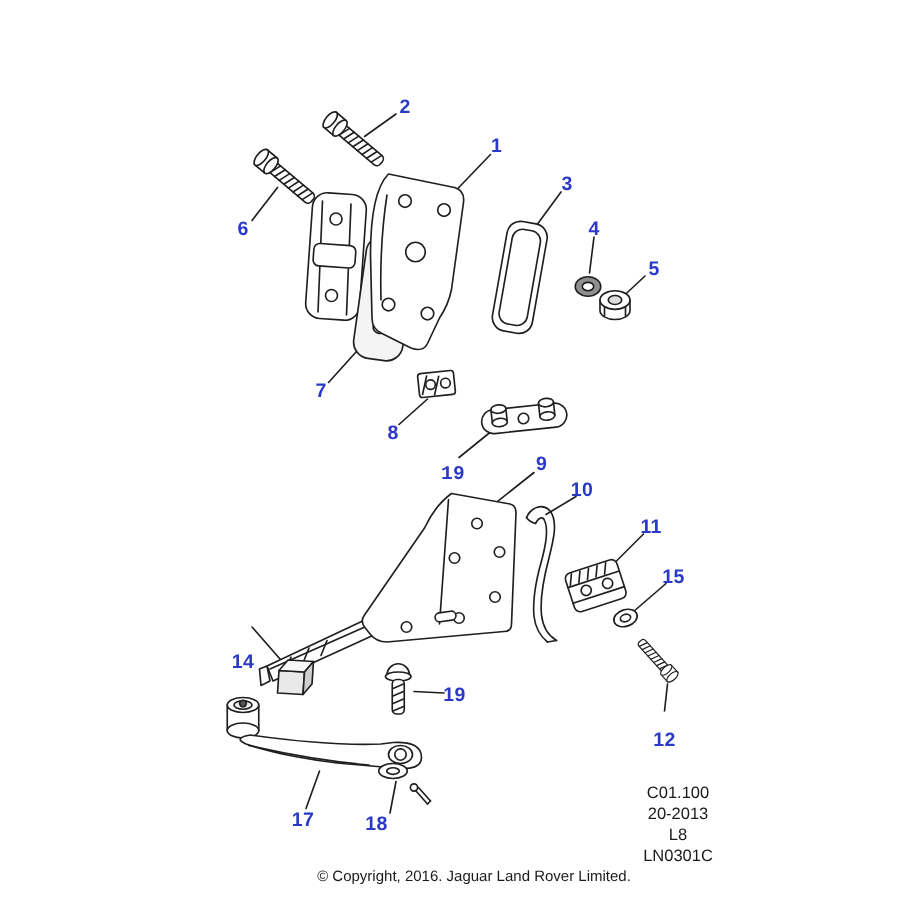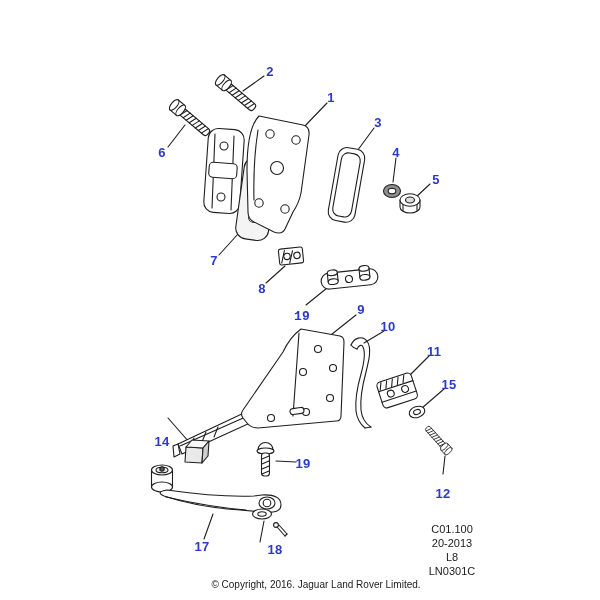--- a/index.html
+++ b/index.html
@@ -233,21 +233,21 @@
       <div class="callout" style="left: 262px; top: 288px;">8</div>
       <div class="callout" style="left: 302px; top: 316px; font-family: Liberation Mono, monospace;">19</div>
       <div class="callout" style="left: 361px; top: 309px;">9</div>
       <div class="callout" style="left: 388px; top: 326px;">10</div>
       <div class="callout" style="left: 434px; top: 351px;">11</div>
       <div class="callout" style="left: 449px; top: 384px;">15</div>
       <div class="callout" style="left: 443px; top: 493px;">12</div>
       <div class="callout" style="left: 162px; top: 413px; margin-top: 28px;">14</div>
       <div class="callout" style="left: 303px; top: 463px;">19</div>
       <div class="callout" style="left: 202px; top: 546px;">17</div>
-      <div class="callout" style="left: 275px; top: 549px;">18</div>
+      <div class="callout" style="left: 251px; top: 549px;">18</div>
     </div>
 
   <div class="doc-info">
     <div>C01.100</div>
     <div>20-2013</div>
     <div>L8</div>
     <div>LN0301C</div>
   </div>
 
   <div class="copyright">© Copyright, 2016. Jaguar Land Rover Limited.</div>

